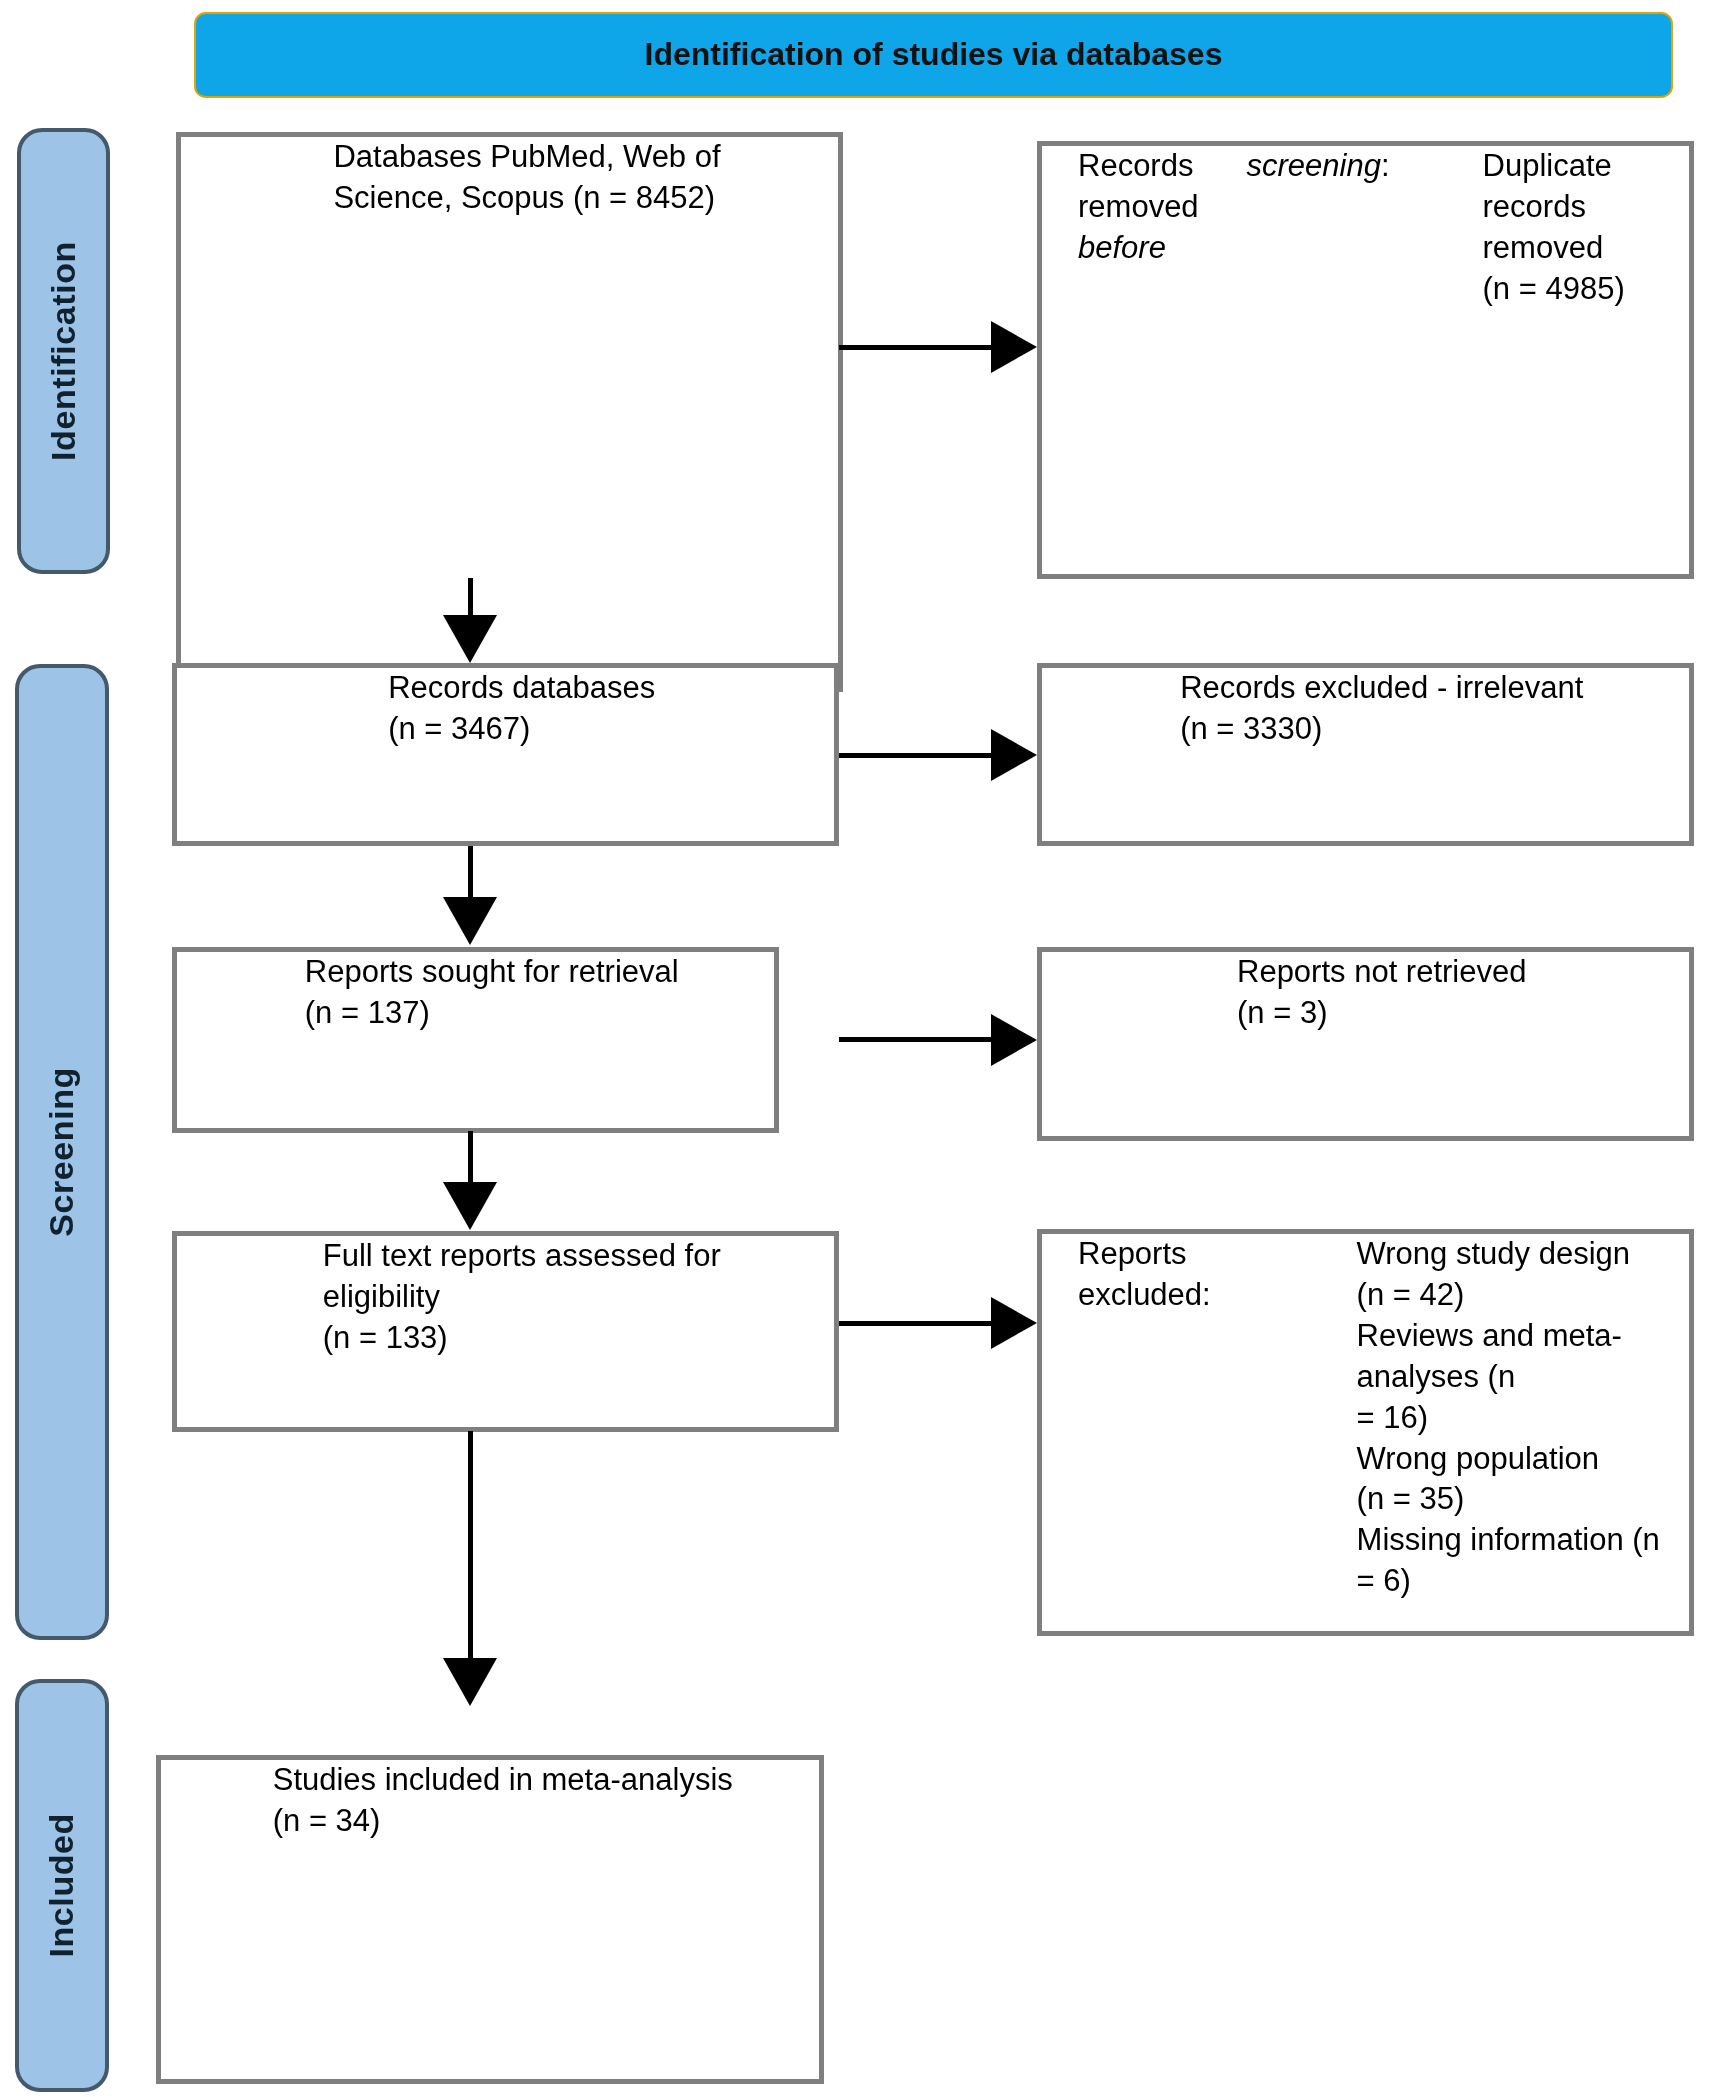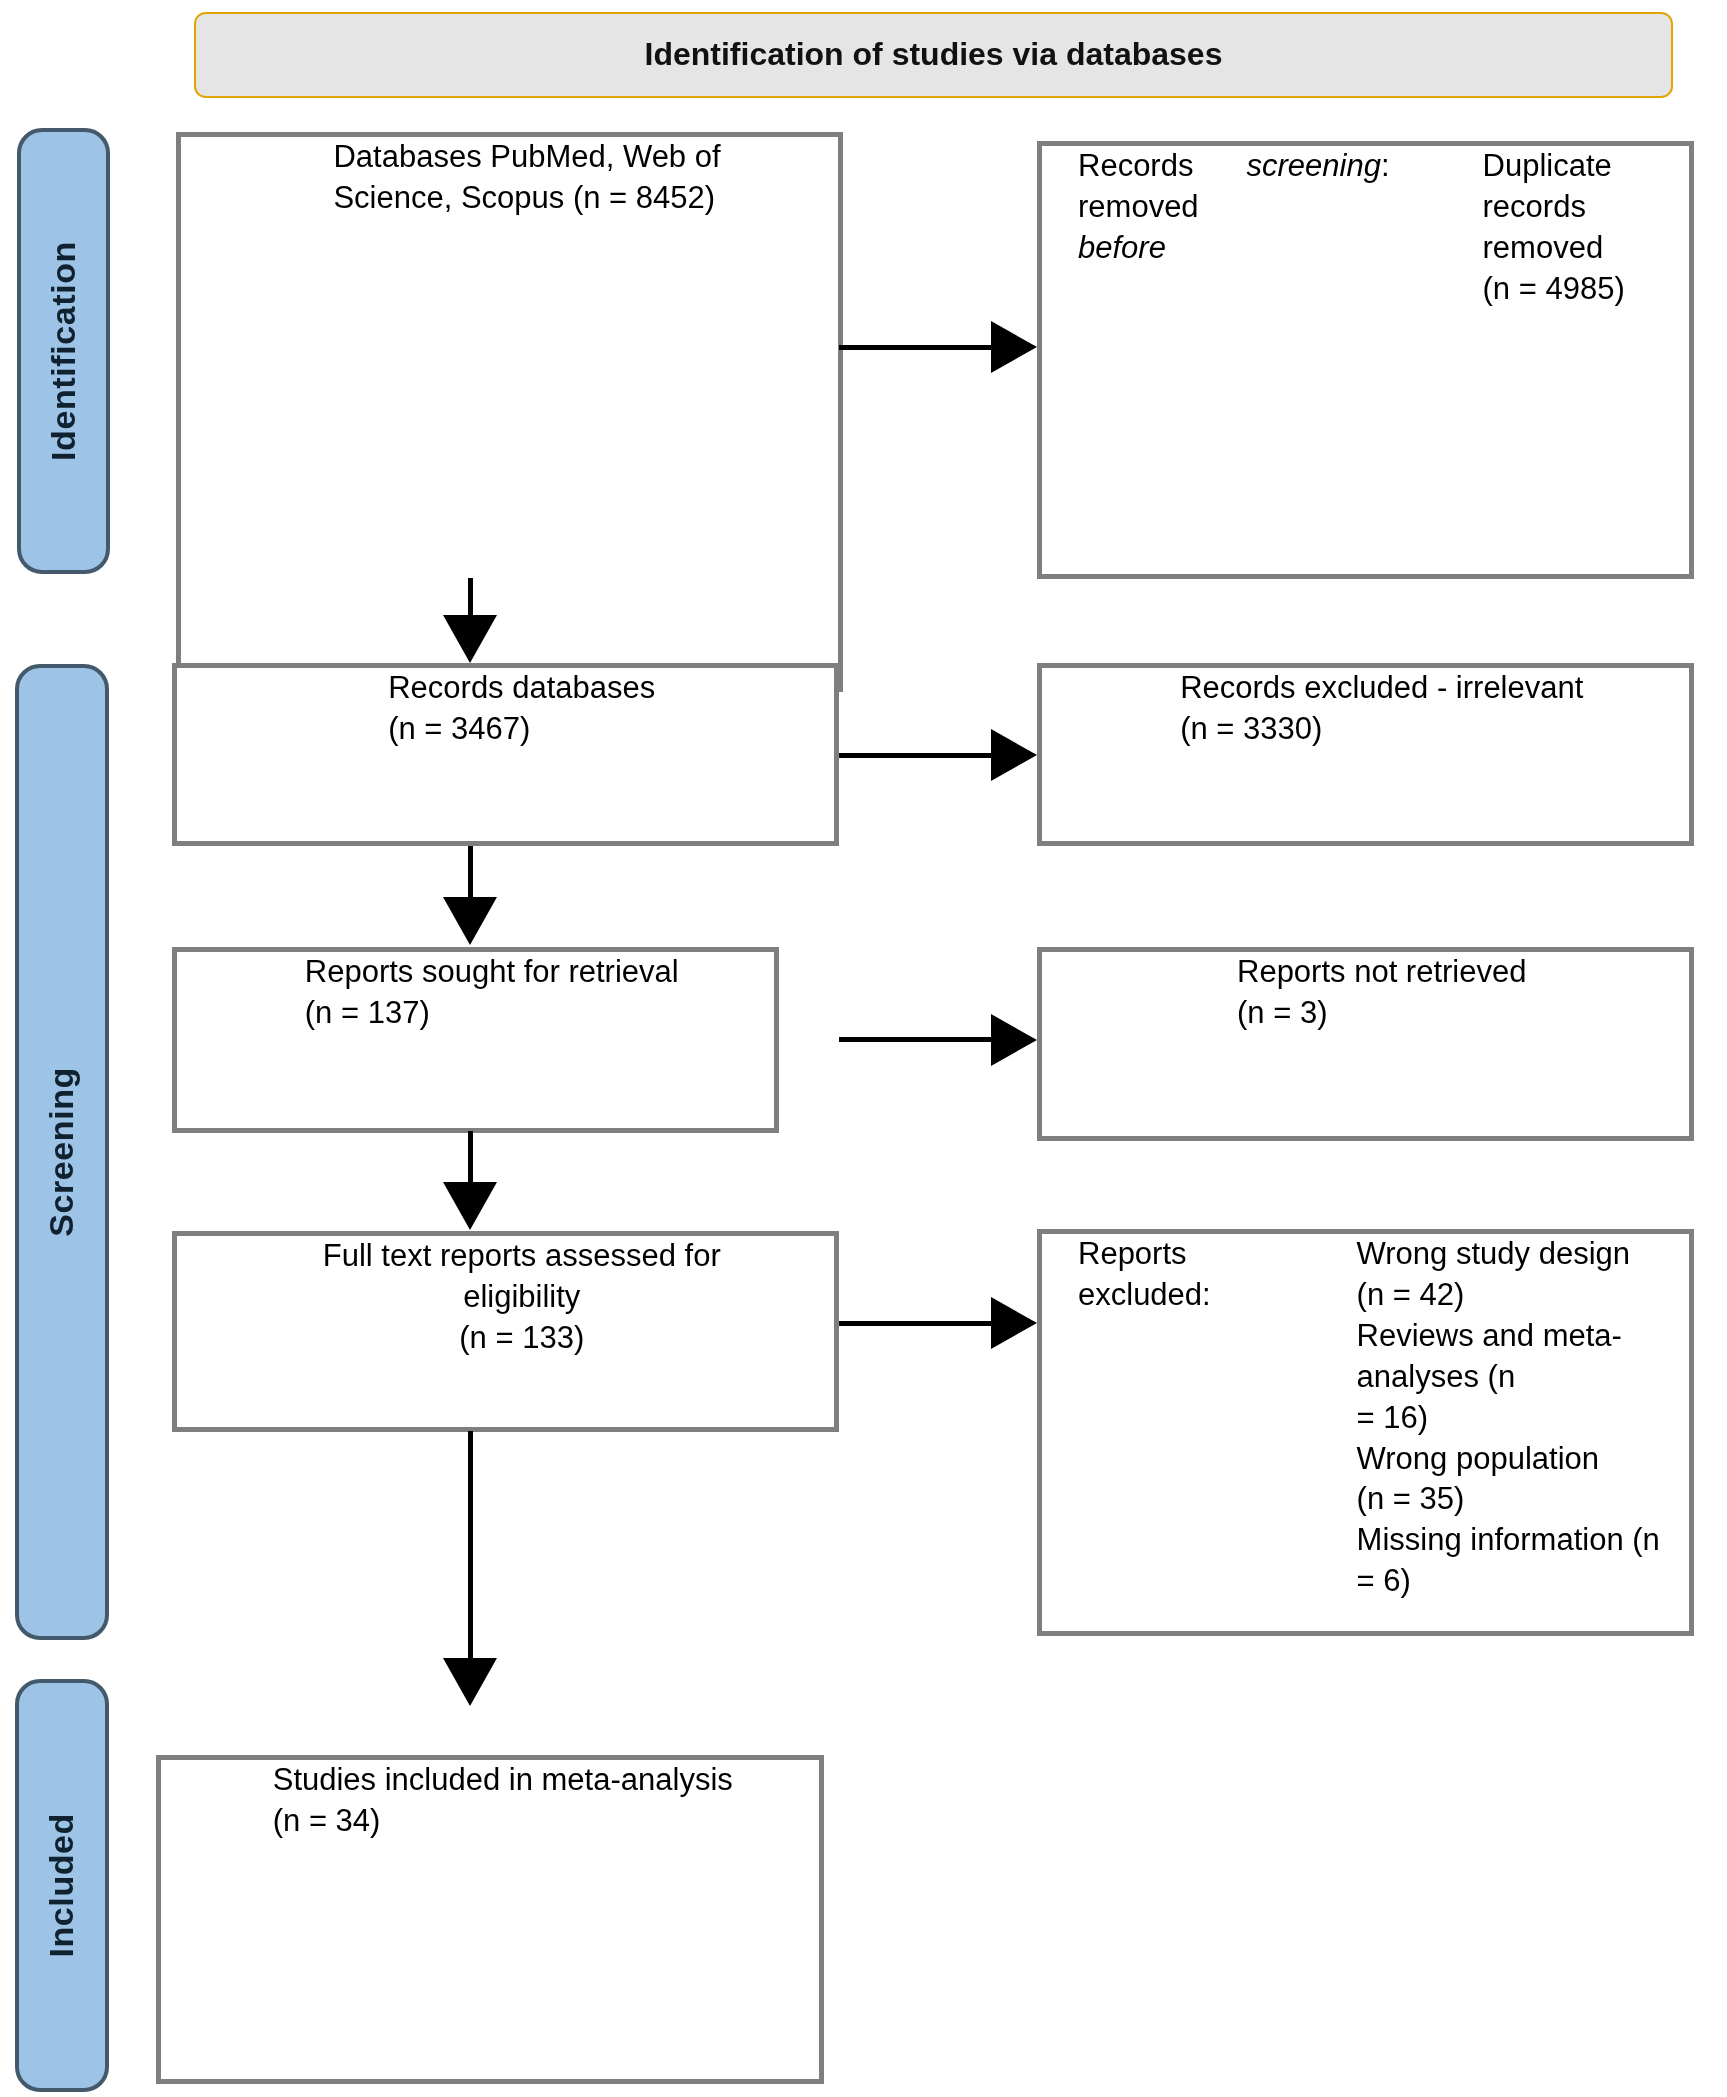--- a/index.html
+++ b/index.html
@@ -11,21 +11,21 @@
     font-family: "Liberation Sans", sans-serif;
     color: #000000;
     overflow: hidden;
   }
 
   
   .banner {
     position: absolute;
     left: 194px; top: 11.8px;
     width: 1479px; height: 86px;
-    background: #e5e5e5;
+    background: #0ea5e9;
     border: 2.9px solid #e2a400;
     border-radius: 11.8px;
     box-sizing: border-box;
     display: flex; align-items: center; justify-content: center;
     font-size: 32px; font-weight: bold; color: #111111;
   }
 
   
   .stage {
     position: absolute;
@@ -56,21 +56,21 @@
     box-sizing: border-box;
     display: flex; flex-direction: row; justify-content: center;
     font-size: 31px; line-height: 1.32;
   }
   .box-databases   { left: 176px;  top: 132px;  width: 667px; height: 560px; padding: 0 68px 0 103px; }
   .box-removed     { left: 1037px; top: 141px;  width: 657px; height: 438px; padding: 0 23.5px 0 36px; }
   .box-screened    { left: 172px;  top: 663px; width: 667px; height: 183px; padding: 0 23.5px 0 56px; }
   .box-irrelevant  { left: 1037px; top: 663px; width: 657px; height: 183px; padding: 0 23.5px 0 56px; }
   .box-sought      { left: 172px;  top: 947px; width: 607px; height: 186px; padding: 0 23.5px 0 56px; }
   .box-notretrieved{ left: 1037px; top: 947px; width: 657px; height: 194px; padding: 0 23.5px 0 56px; }
-  .box-fulltext    { left: 172px;  top: 1231px; width: 667px; height: 201px; padding: 0 23.5px 0 56px; text-align: center; }
+  .box-fulltext    { left: 172px;  top: 1231px; width: 667px; height: 201px; padding: 0 23.5px 0 56px; }
   .box-reports-excluded { left: 1037px; top: 1229px; width: 657px; height: 407px; padding: 0 17.6px 0 36px; }
   .box-included    { left: 156px;  top: 1707px; width: 668px; height: 329px; padding: 0 23.5px 0 49px; margin-top: 48px; }
 
   .indent { padding-left: 93px; }
   .it { font-style: italic; }
 
   
   .hline { position: absolute; height: 5.3px; background: #000000; }
   .vline { position: absolute; width: 5.3px;  background: #000000; }
   .arrow-right {

